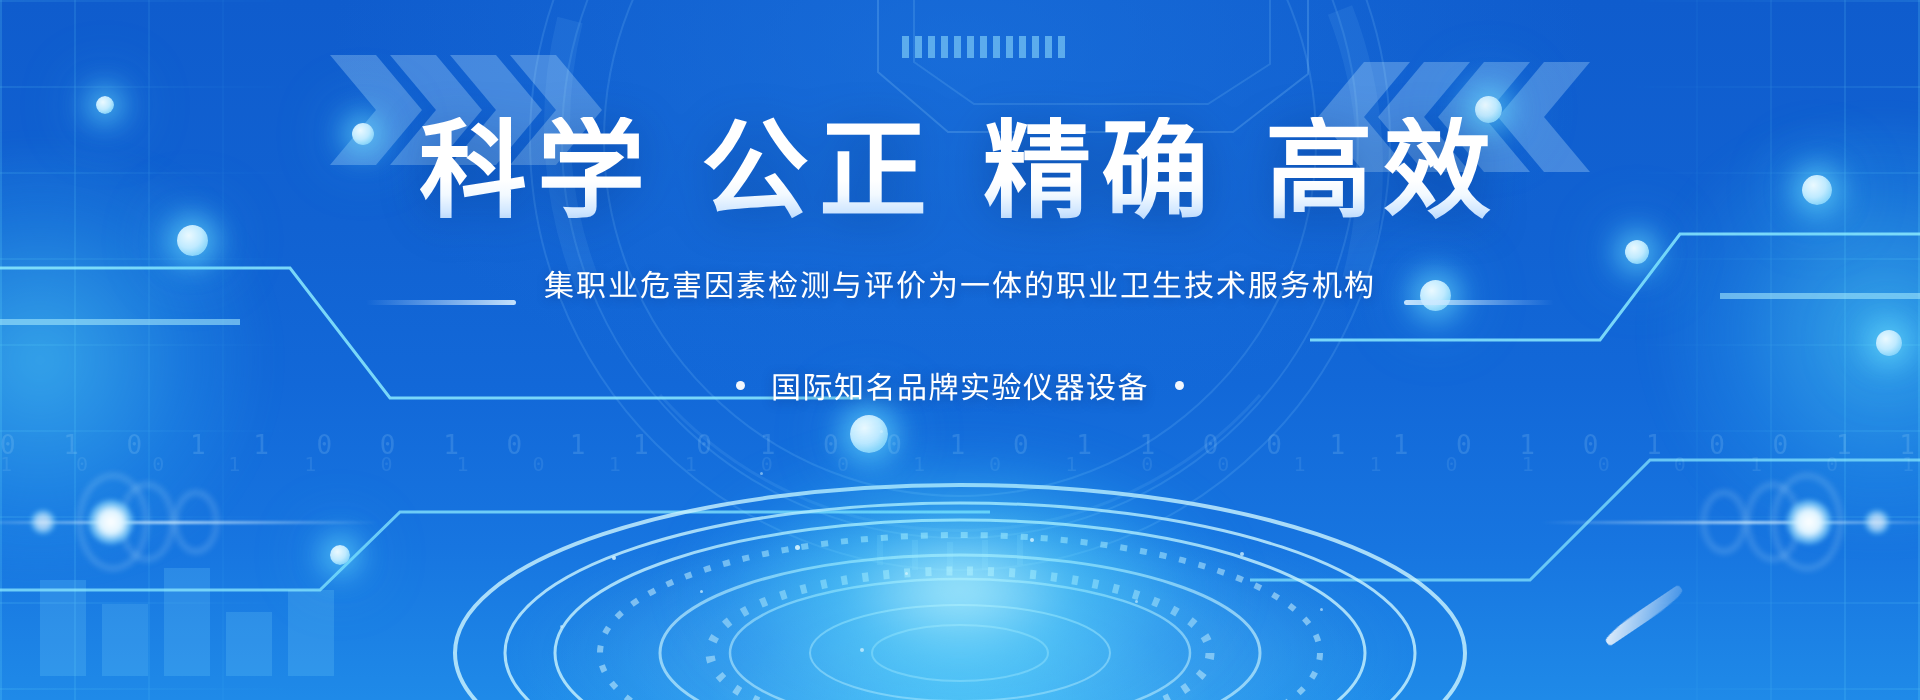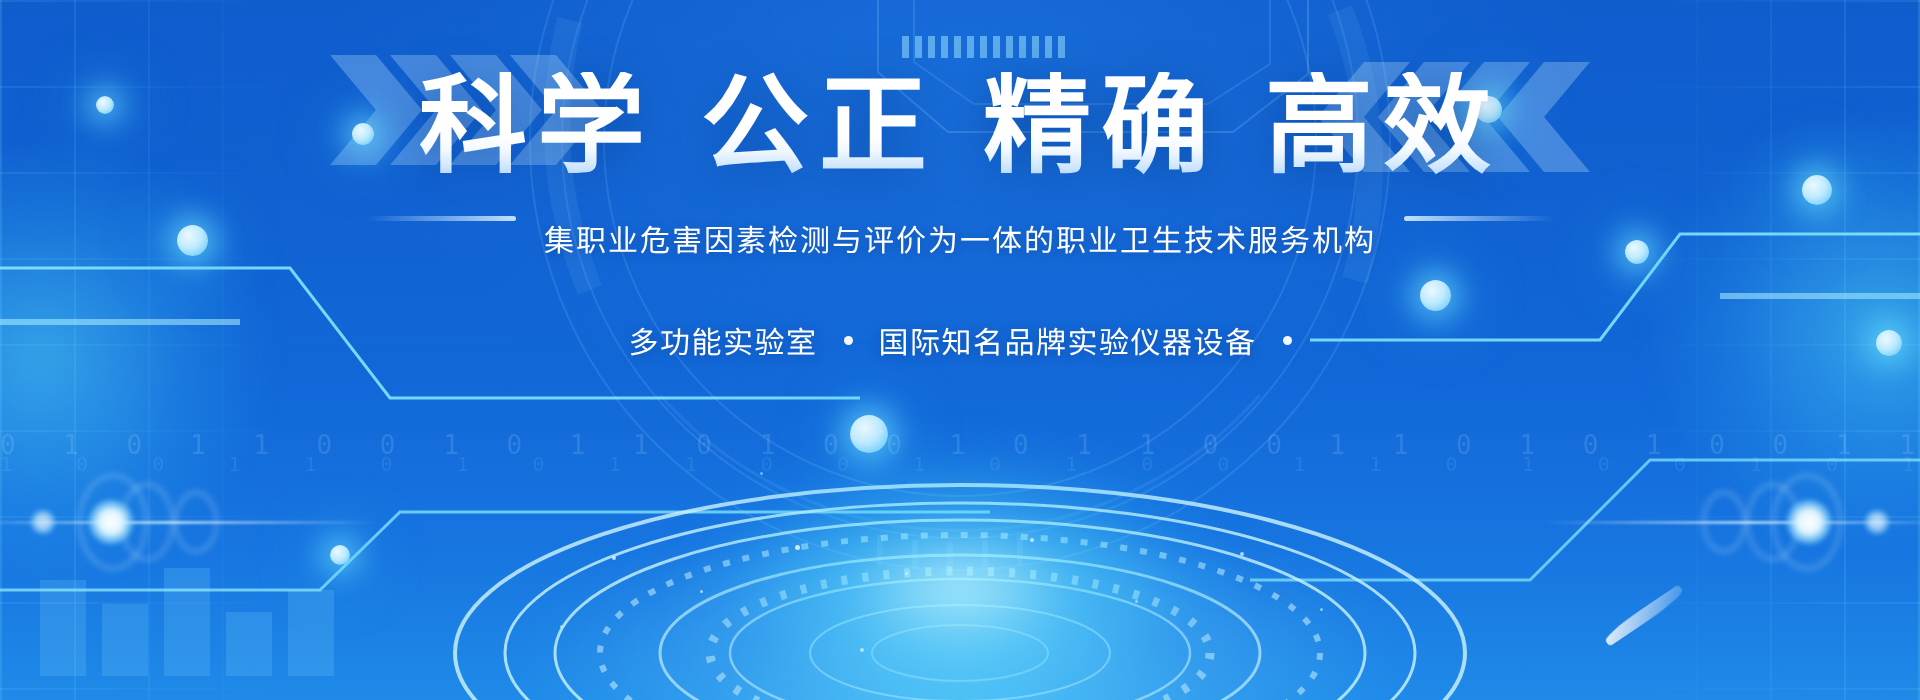--- a/index.html
+++ b/index.html
@@ -116,38 +116,38 @@
   .shard{
     position:absolute;
     background:linear-gradient(140deg,rgba(255,255,255,.9),rgba(255,255,255,.15));
     filter:blur(.4px);
   }
 
   
   .content{position:absolute;inset:0;display:flex;flex-direction:column;align-items:center;}
 
   .title{
-    margin-top:72px;
+    margin-top:117px;
     font-size:108px;
     line-height:1;
     font-weight:bold;
     letter-spacing:10px;
     white-space:nowrap;
     background:linear-gradient(180deg,#ffffff 0%,#ffffff 58%,#f2f9ff 72%,#cfe6ff 88%,#a9cdf7 100%);
     -webkit-background-clip:text;background-clip:text;
     color:transparent;
     -webkit-text-fill-color:transparent;
     text-shadow:none;
     filter:drop-shadow(0 6px 22px rgba(0,40,110,.35));
   }
   .title span.gap{display:inline-block;width:46px;}
 
   .subrow{
     margin-top:36px;
-    display:flex;align-items:flex-start;gap:28px;
+    display:flex;align-items:flex-end;gap:28px;
     white-space:nowrap;
   }
   .subline{
     width:150px;height:5px;border-radius:3px;
     background:linear-gradient(to right,rgba(190,225,255,0),rgba(205,232,255,.95));
   }
   .subline.r{background:linear-gradient(to left,rgba(190,225,255,0),rgba(205,232,255,.95));}
   .subtitle{
     font-size:30px;color:#ffffff;letter-spacing:2px;font-weight:normal;
     text-shadow:0 2px 10px rgba(0,40,110,.35);
@@ -368,20 +368,19 @@
       <span>科学</span><span class="gap"></span><span>公正</span><span class="gap"></span><span>精确</span><span class="gap"></span><span>高效</span>
     </div>
 
     <div class="subrow">
       <span class="subline"></span>
       <span class="subtitle">集职业危害因素检测与评价为一体的职业卫生技术服务机构</span>
       <span class="subline r"></span>
     </div>
 
     <div class="tagline">
-      <span>多功能实验室</span>
       <span class="sep"></span>
       <span>国际知名品牌实验仪器设备</span>
       <span class="sep"></span>
     </div>
 
   </div>
 </div>
 
 </body></html>

